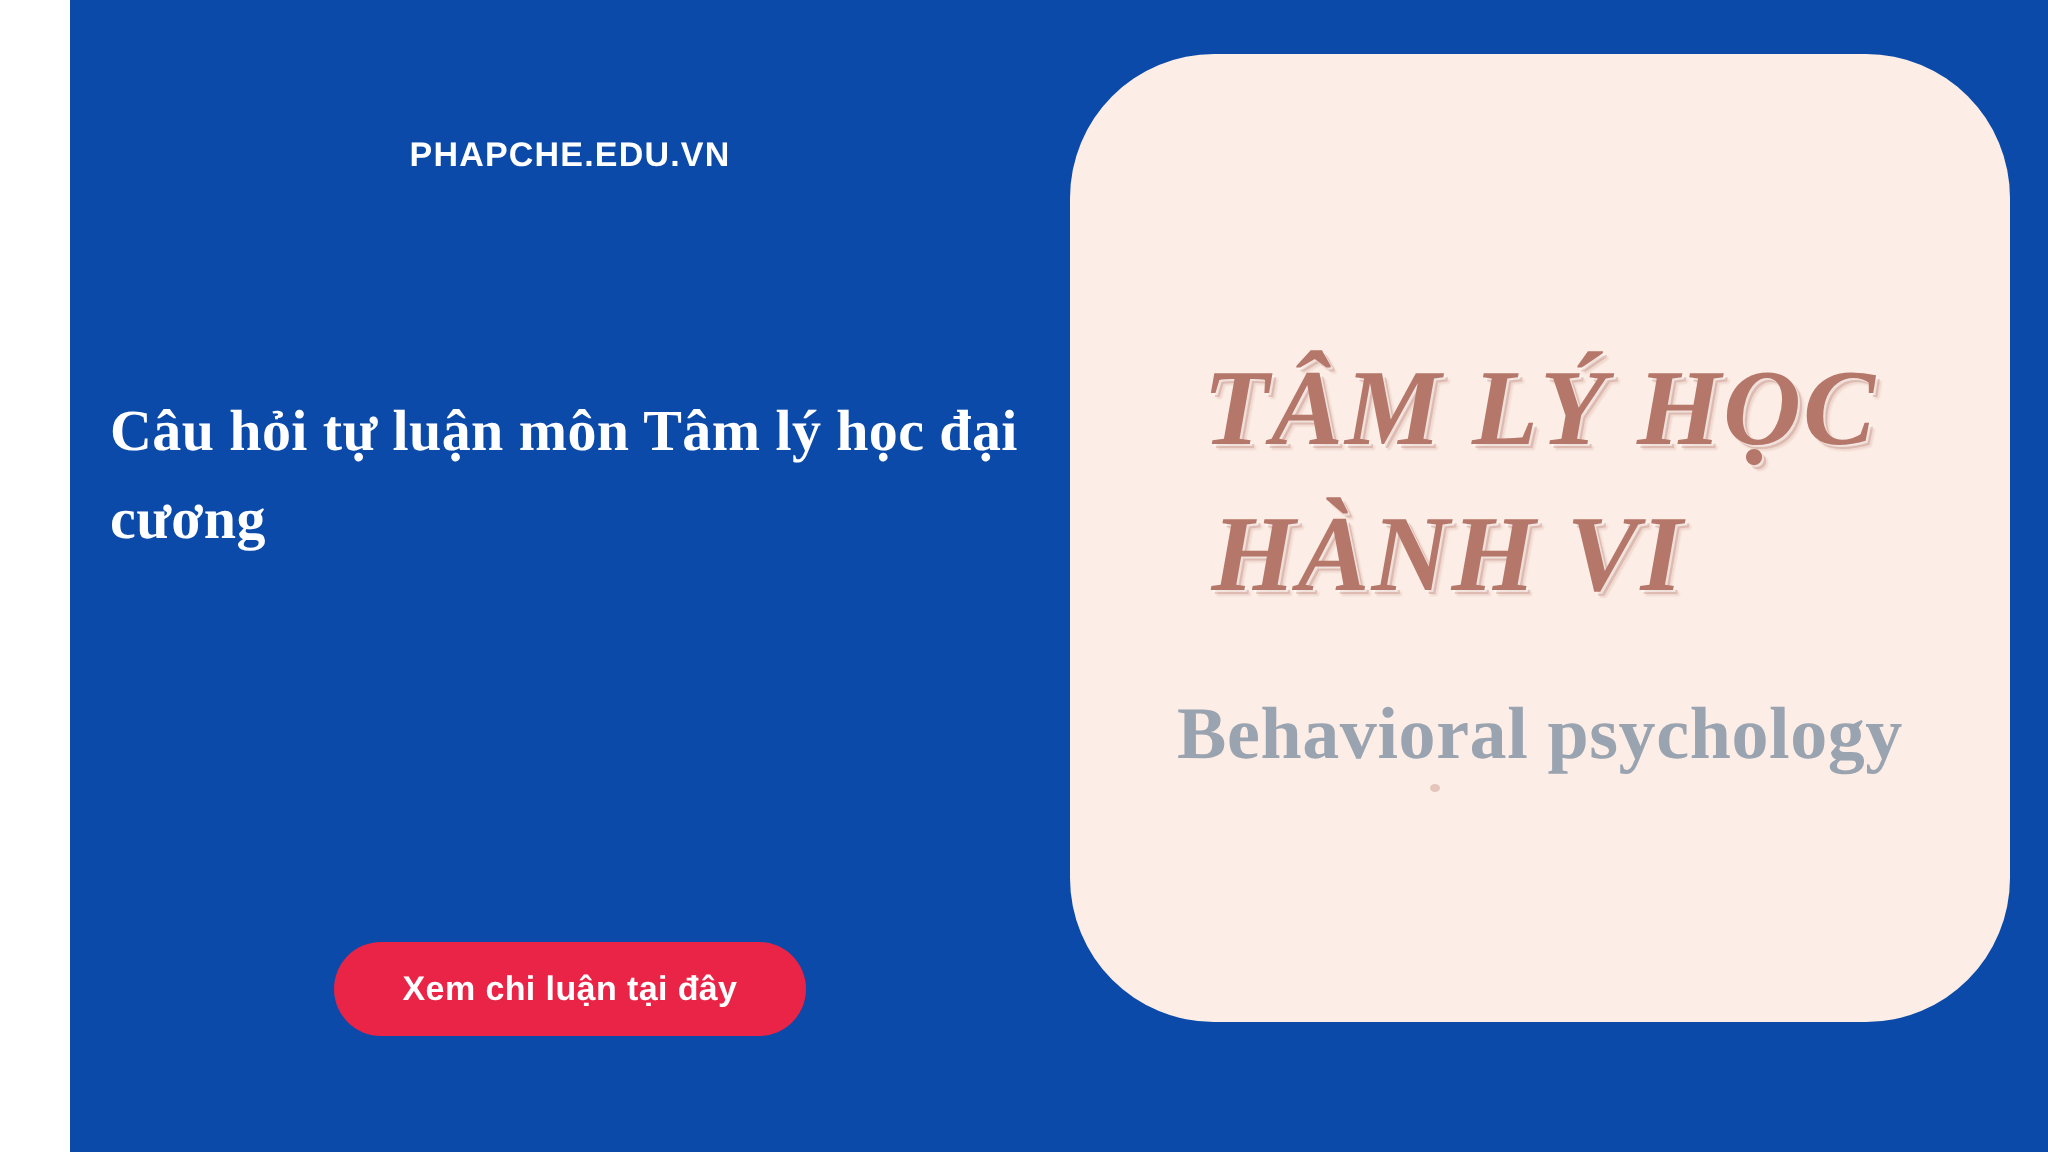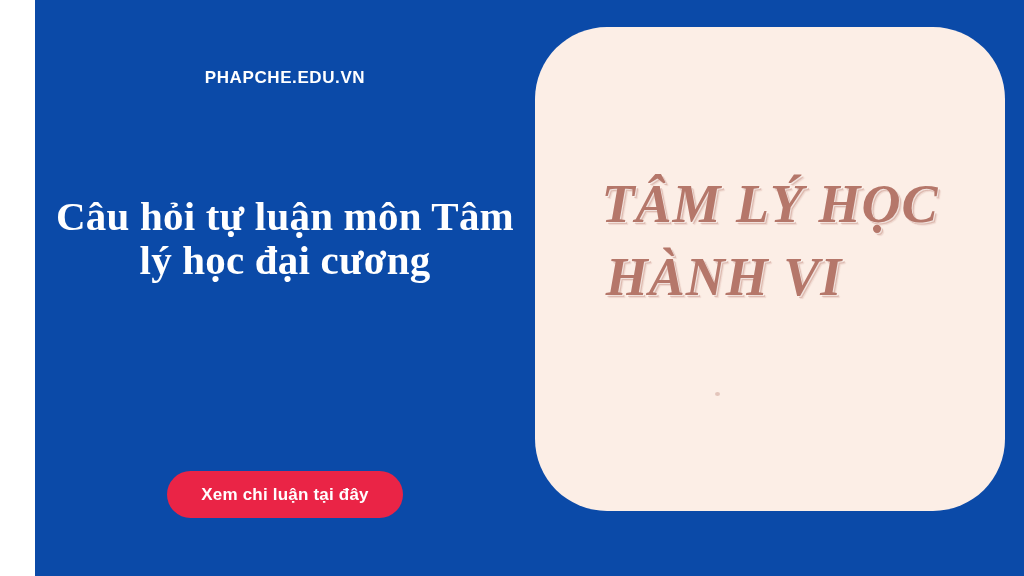--- a/index.html
+++ b/index.html
@@ -45,25 +45,24 @@
     letter-spacing: 0.6px;
     line-height: 20px;
     white-space: nowrap;
   }
 
   .headline {
     position: absolute;
     left: 20px;
     top: 194px;
     width: 460px;
-    text-align: center;
     color: #ffffff;
     font-family: "Liberation Serif", "DejaVu Serif", serif;
     font-weight: bold;
-    font-size: 41px;
+    font-size: 29px;
     line-height: 44px;
     letter-spacing: 0.2px;
   }
 
   .cta-wrap {
     position: absolute;
     left: 0;
     top: 471px;
     width: 500px;
     text-align: center;
@@ -160,18 +159,19 @@
 
   </div>
 
   <div class="card">
 
     <div class="card-title">
       <div class="line1">TÂM LÝ HỌC</div>
       <div class="line2">HÀNH VI</div>
     </div>
 
+    <div class="card-subtitle">Behavioral psychology</div>
 
     <div class="speck"></div>
 
   </div>
 
 </div>
 
 </body></html>

